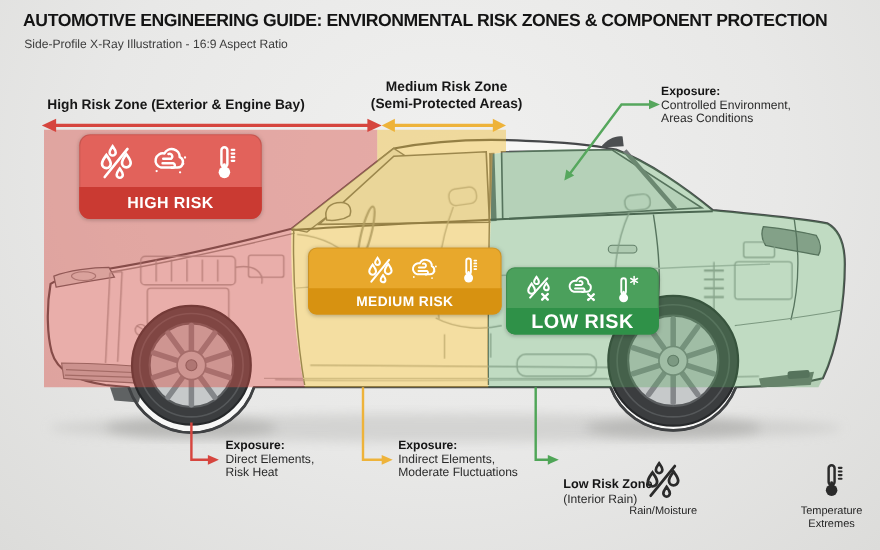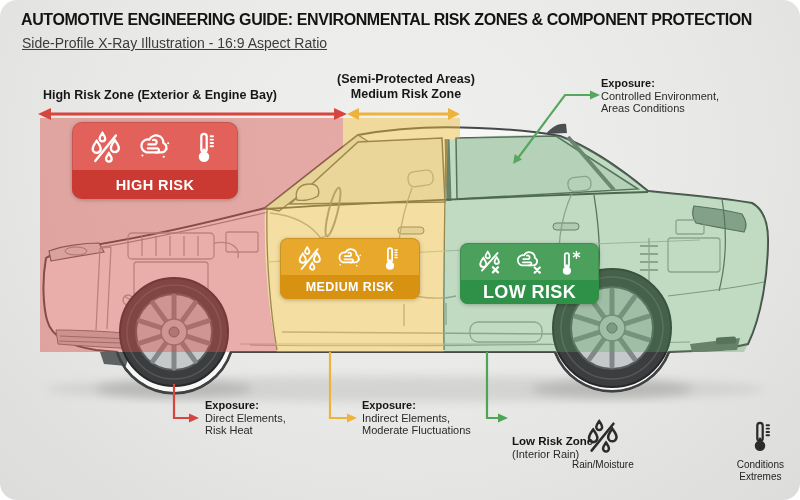--- a/index.html
+++ b/index.html
@@ -1,25 +1,24 @@
 <!DOCTYPE html>
 <html><head>
 <meta charset="utf-8">
 <style>
   html,body{margin:0;padding:0;}
   #stage{
     position:relative;width:800px;height:500px;overflow:hidden;
     font-family:"Liberation Sans","DejaVu Sans",sans-serif;
     background:radial-gradient(ellipse at 50% 30%, #f0f0ef 0%, #e8e8e7 55%, #dcdcda 100%);
     color:#1b1b1b;
-    border-radius:17px;
   }
   .abs{position:absolute;}
   .title{font-size:16px;font-weight:bold;letter-spacing:-0.4px;color:#141414;white-space:nowrap;}
-  .subtitle{font-size:14px;color:#3c3c3c;white-space:nowrap;text-decoration:underline;}
+  .subtitle{font-size:11px;color:#3c3c3c;white-space:nowrap;}
   .zone-label{font-size:12.5px;font-weight:bold;color:#171717;text-align:center;line-height:14.5px;white-space:nowrap;}
   .note{font-size:11px;line-height:12.5px;color:#2a2a2a;white-space:nowrap;}
   .note .bold{font-weight:bold;color:#151515;}
   .badge{border-radius:10px;box-shadow:inset 0 0 0 1px rgba(0,0,0,0.12),0 1px 4px rgba(0,0,0,0.25);}
   .badge .icons{display:flex;align-items:center;justify-content:center;color:#fff;}
   .badge .bar{position:absolute;left:0;right:0;bottom:0;display:flex;align-items:center;justify-content:center;
       color:#fff;font-weight:bold;letter-spacing:0.4px;border-radius:0 0 10px 10px;white-space:nowrap;}
   .badge.small,.badge.small .bar{border-radius:8px;}
   .badge.small .bar{border-radius:0 0 8px 8px;}
   svg.icon{overflow:visible;display:block;}
@@ -273,22 +272,22 @@
       <polyline points="487,352 487,418 499,418" fill="none" stroke="#4fa557" stroke-width="2.2"></polyline>
       <polygon points="508,418 498,413.6 498,422.4" fill="#4fa557"></polygon>
     </g>
   </svg>
 
   <div class="abs title" style="left:21px;top:11px;">AUTOMOTIVE ENGINEERING GUIDE: ENVIRONMENTAL RISK ZONES &amp; COMPONENT PROTECTION</div>
   <div class="abs subtitle" style="left:22px;top:35px;">Side-Profile X-Ray Illustration - 16:9 Aspect Ratio</div>
 
   <div class="abs zone-label" style="left:40px;top:88px;width:240px;">High Risk Zone (Exterior &amp; Engine Bay)</div>
   <div class="abs zone-label" style="left:331px;top:72px;width:150px;">
+    <div>Medium Risk Zone</div>
     <div>(Semi-Protected Areas)</div>
-    <div>Medium Risk Zone</div>
   </div>
 
   <div class="abs note" style="left:601px;top:77px;">
     <div class="bold">Exposure:</div>
     <div>Controlled Environment,</div>
     <div>Areas Conditions</div>
   </div>
 
   <div class="abs badge" style="left:72px;top:122px;width:166px;height:77px;background:#e2625b;">
     <div class="icons" style="height:48px;gap:13px;padding-top:2px;">
@@ -298,21 +297,21 @@
       <svg class="icon" width="36" height="36">
           <use href="#icon-dust"></use>
         </svg>
       <svg class="icon" width="36" height="36">
           <use href="#icon-thermo"></use>
         </svg>
     </div>
     <div class="bar" style="height:29px;background:#ca3a32;font-size:14.5px;">HIGH RISK</div>
   </div>
 
-  <div class="abs badge small" style="left:280px;top:238px;width:140px;height:61px;background:#e8a82c;">
+  <div class="abs badge small" style="left:280px;top:225px;width:140px;height:61px;background:#e8a82c;padding-left:36px;">
     <div class="icons" style="height:37px;gap:12px;padding-top:2px;">
       <svg class="icon" width="28" height="28">
           <use href="#icon-drops"></use>
         </svg>
       <svg class="icon" width="28" height="28">
           <use href="#icon-dust"></use>
         </svg>
       <svg class="icon" width="28" height="28">
           <use href="#icon-thermo"></use>
         </svg>
@@ -355,19 +354,19 @@
       <svg class="icon" width="38" height="38" style="color:#2b2b2b;">
           <use href="#icon-drops"></use>
         </svg>
       <div class="lab">Rain/Moisture</div>
     </div>
     <div class="item">
       <svg class="icon" width="36" height="38" style="color:#2b2b2b;">
           <use href="#icon-thermo"></use>
         </svg>
       <div class="lab">
-        <div>Conditions</div>
+        <div>Temperature</div>
         <div>Extremes</div>
       </div>
     </div>
   </div>
 
 </div>
 
 </body></html>

